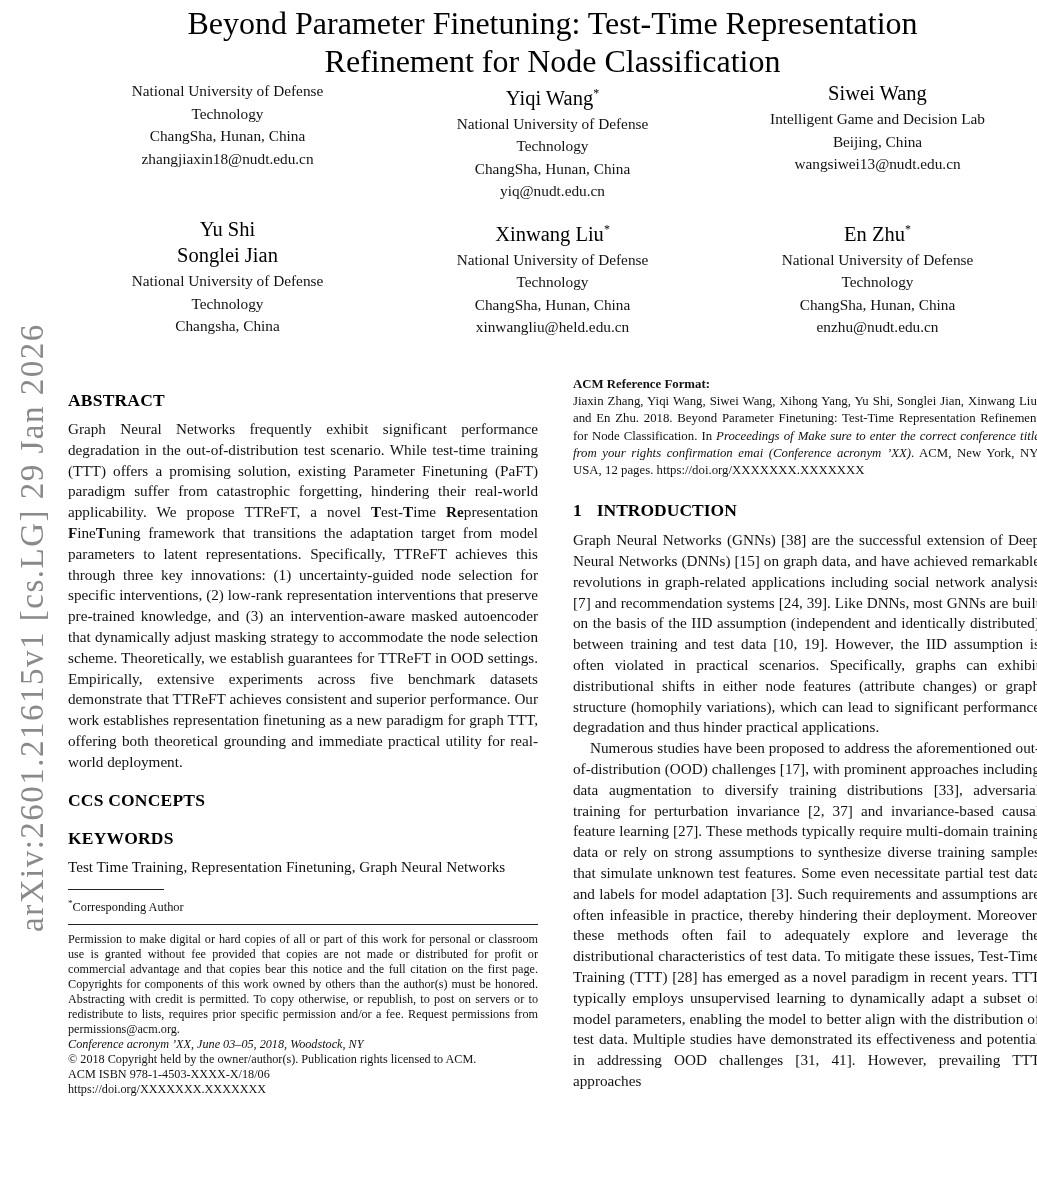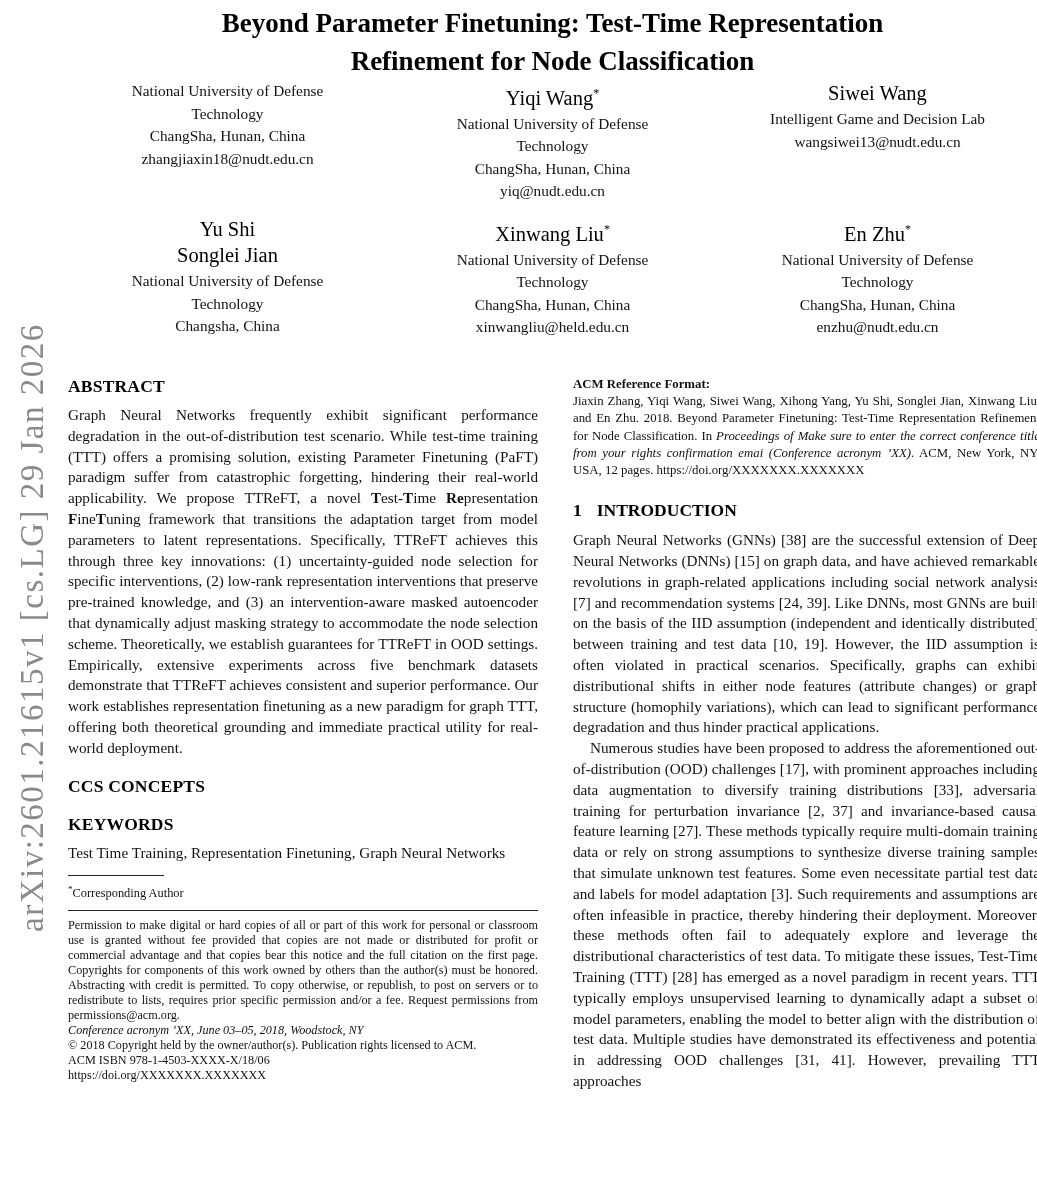--- a/index.html
+++ b/index.html
@@ -20,22 +20,22 @@
     white-space:nowrap;
     font-size:33px;
     letter-spacing:1.5px;
     color:#8a8a8a;
   }
   
   .title {
     position:absolute;
     left:68px; top:4px; width:969px;
     text-align:center;
-    font-weight:700;
-    font-size:27px;
+    font-weight:400;
+    font-size:32px;
     line-height:38px;
     color:#000;
   }
   .title .tline { display:block; }
   
   .authors-row {
     position:absolute;
     left:68px; width:969px;
     display:grid;
     grid-template-columns:1fr 1fr 1fr;
@@ -60,21 +60,21 @@
   .col-left  { left:68px;  width:470px; }
   .col-right { left:573px; width:467px; }
   h2.sec {
     font-size:17.5px;
     font-weight:700;
     letter-spacing:0.2px;
     color:#000;
     margin-bottom:8px;
   }
   .col-left h2.sec { margin-top:17px; }
-  .col-left h2.sec:first-child { margin-top:0; }
+  .col-left h2.sec:first-child { margin-top:14px; }
   .body-text {
     font-size:15.2px;
     line-height:20.8px;
     text-align:justify;
     hyphens:auto;
     -webkit-hyphens:auto;
   }
   .body-text.indent { text-indent:17px; }
   
   .footnote-area { margin-top:12px; }
@@ -132,20 +132,21 @@
   <div class="author-block">
     <div class="author-name"><span>Yiqi Wang</span><sup>*</sup></div>
     <div class="affil-line">National University of Defense</div>
     <div class="affil-line">Technology</div>
     <div class="affil-line">ChangSha, Hunan, China</div>
     <div class="affil-line">yiq@nudt.edu.cn</div>
   </div>
   <div class="author-block">
     <div class="author-name"><span>Siwei Wang</span></div>
     <div class="affil-line">Intelligent Game and Decision Lab</div>
+    <div class="affil-line">Beijing, China</div>
     <div class="affil-line">wangsiwei13@nudt.edu.cn</div>
   </div>
 </div>
 
 <div class="authors-row row2">
   <div class="author-block">
     <div class="author-name"><span>Yu Shi</span></div>
     <div class="author-name"><span>Songlei Jian</span></div>
     <div class="affil-line">National University of Defense</div>
     <div class="affil-line">Technology</div>

